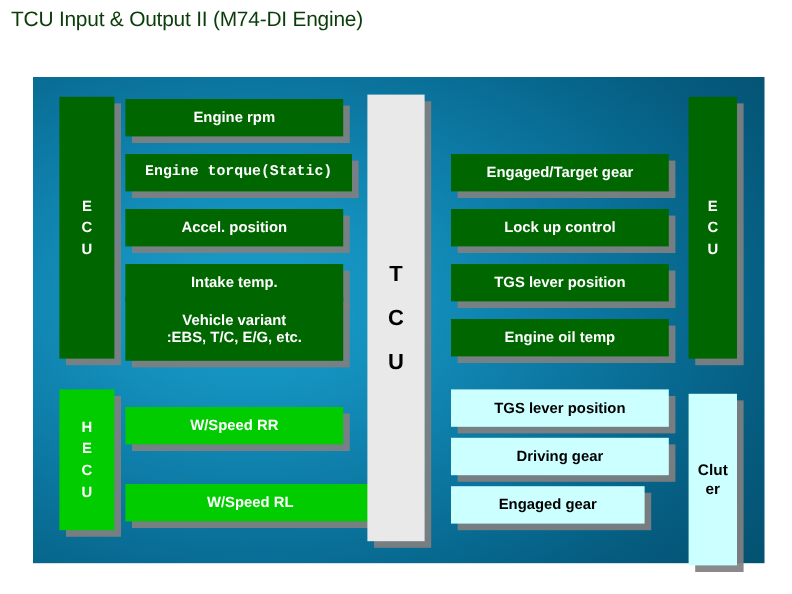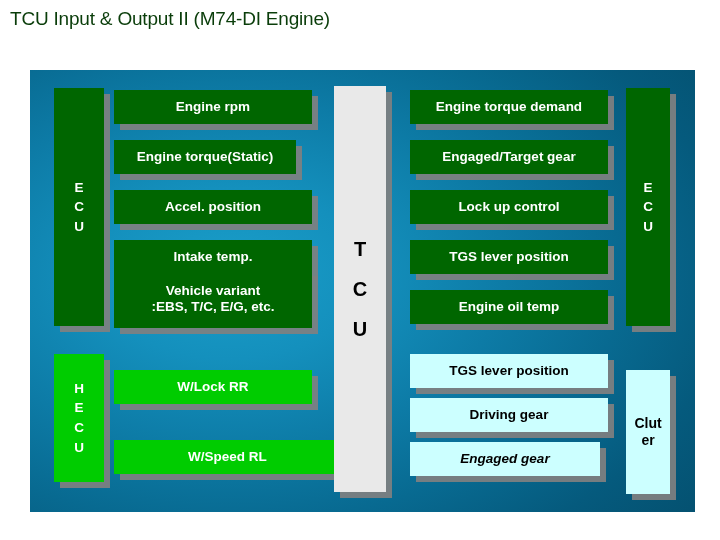--- a/index.html
+++ b/index.html
@@ -112,51 +112,48 @@
   </div>
 
   <div class="dbox green-bright vcol" style="left:24px; top:284px; width:50px; height:128px;">
     <span class="lbl">H<br>E<br>C<br>U</span>
   </div>
 
   <div class="dbox green-dark" style="left:84px; top:20px; width:198px; height:34px;">
     <span class="lbl">Engine rpm</span>
   </div>
 
-  <div class="dbox green-dark" style="left:84px; top:70px; width:182px; height:34px;">
+  <div class="dbox green-dark" style="left:84px; top:70px; width:206px; height:34px;font-family:Liberation Mono, monospace;">
     <span class="lbl">Engine torque(Static)</span>
   </div>
 
   <div class="dbox green-dark" style="left:84px; top:170px; width:198px; height:34px;">
     <span class="lbl">Intake temp.</span>
   </div>
 
   <div class="dbox green-dark" style="left:84px; top:120px; width:198px; height:34px;">
     <span class="lbl">Accel. position</span>
   </div>
 
   <div class="dbox green-dark wrap-two" style="left:84px; top:200px; width:198px; height:58px;text-align:center;">
     <span class="lbl" id="veh-variant">Vehicle variant<br>:EBS, T/C, E/G, etc.</span>
   </div>
 
   <div class="dbox green-bright" style="left:84px; top:300px; width:198px; height:34px;">
-    <span class="lbl">W/Lock RR</span>
+    <span class="lbl">W/Speed RR</span>
   </div>
 
   <div class="dbox green-bright" style="left:84px; top:370px; width:227px; height:34px;">
     <span class="lbl">W/Speed RL</span>
   </div>
 
   <div class="dbox gray-tcu" id="tcu-box" style="left:304px; top:16px; width:52px; height:406px;">
     <span class="lbl">T<br>C<br>U</span>
   </div>
 
-  <div class="dbox green-dark" style="left:380px; top:20px; width:198px; height:34px;">
-    <span class="lbl">Engine torque demand</span>
-  </div>
 
   <div class="dbox green-dark" style="left:380px; top:70px; width:198px; height:34px;">
     <span class="lbl">Engaged/Target gear</span>
   </div>
 
   <div class="dbox green-dark" style="left:380px; top:120px; width:198px; height:34px;">
     <span class="lbl">Lock up control</span>
   </div>
 
   <div class="dbox green-dark" style="left:380px; top:170px; width:198px; height:34px;">
@@ -168,25 +165,25 @@
   </div>
 
   <div class="dbox cyan-light" style="left:380px; top:284px; width:198px; height:34px;">
     <span class="lbl">TGS lever position</span>
   </div>
 
   <div class="dbox cyan-light" style="left:380px; top:328px; width:198px; height:34px;">
     <span class="lbl">Driving gear</span>
   </div>
 
-  <div class="dbox cyan-light" style="left:380px; top:372px; width:190px; height:34px;font-style:italic;">
+  <div class="dbox cyan-light" style="left:380px; top:372px; width:176px; height:34px;">
     <span class="lbl">Engaged gear</span>
   </div>
 
   <div class="dbox green-dark vcol" style="left:596px; top:18px; width:44px; height:238px;">
     <span class="lbl">E<br>C<br>U</span>
   </div>
 
-  <div class="dbox cyan-light" style="left:596px; top:300px; width:44px; height:124px; font-size:14px;">
+  <div class="dbox cyan-light" style="left:596px; top:288px; width:44px; height:156px; font-size:14px;">
     <span class="lbl">Clut<br>er</span>
   </div>
 
 </div>
 
 </body></html>

